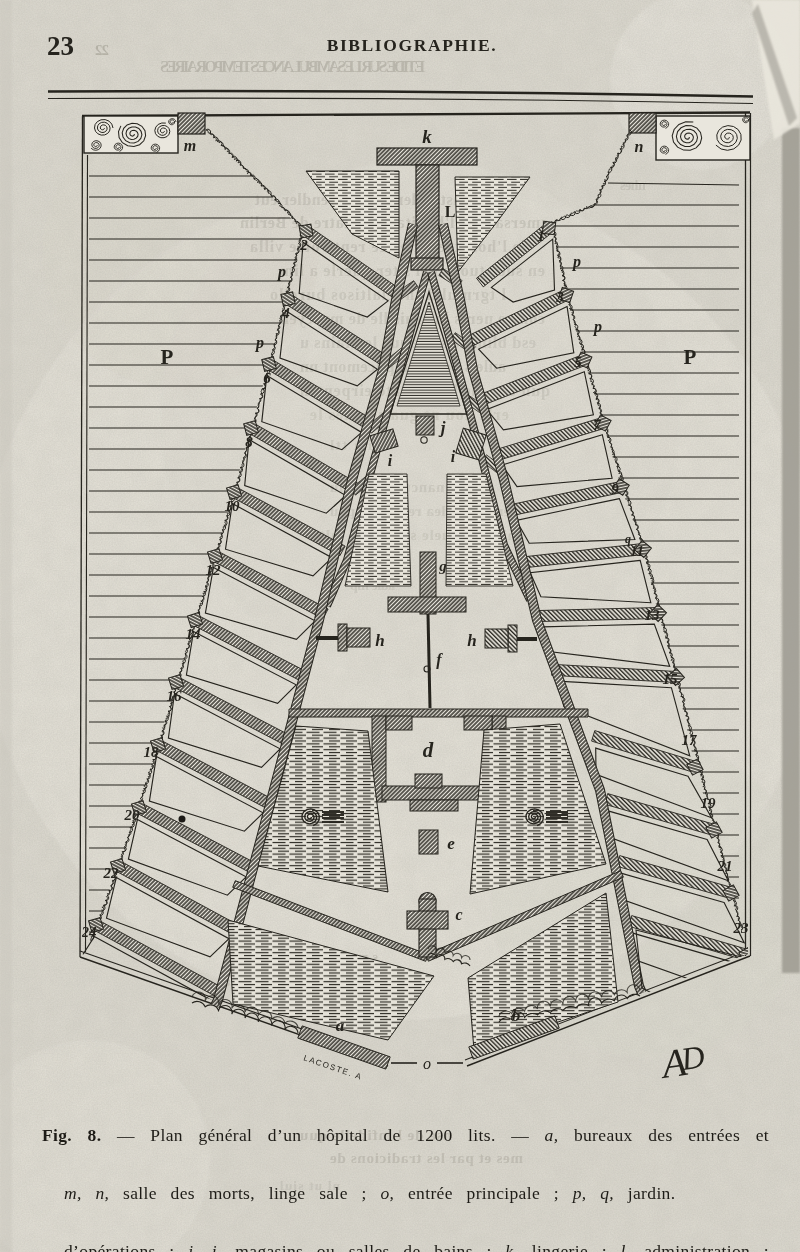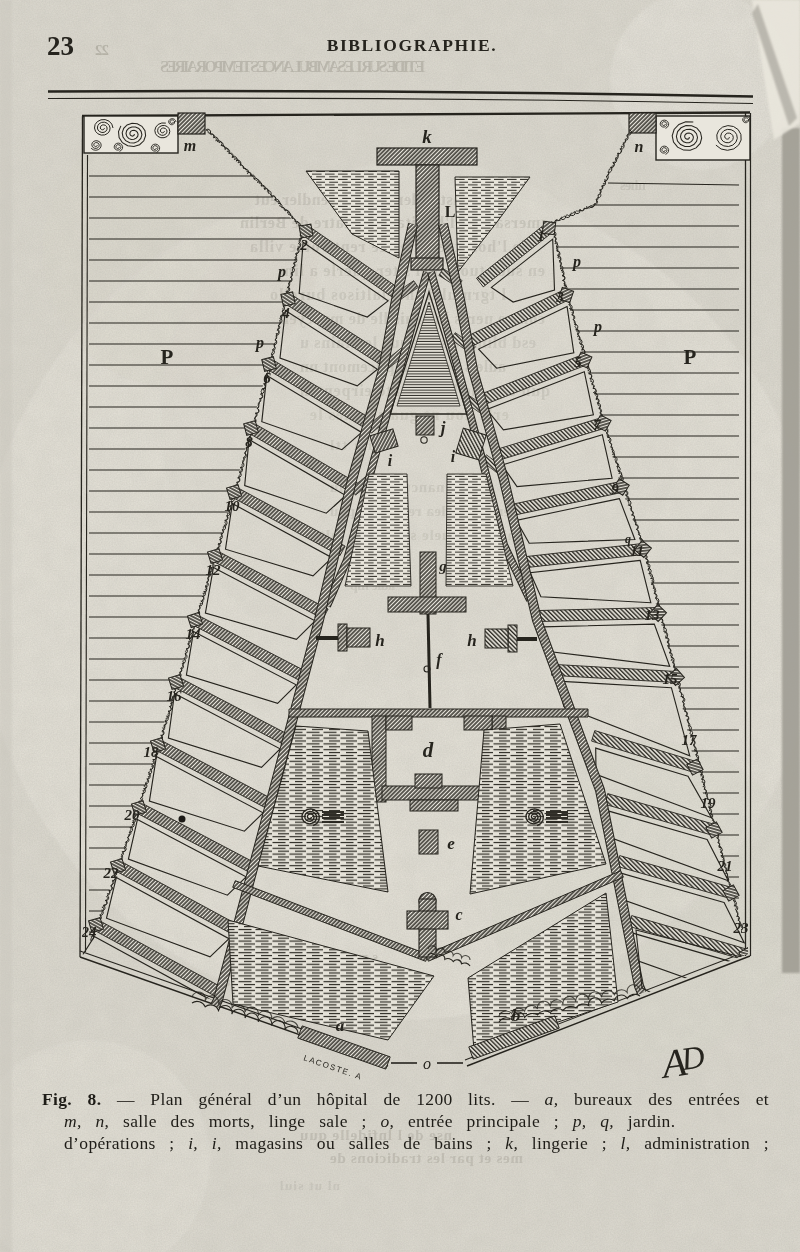--- a/index.html
+++ b/index.html
@@ -1,20 +1,20 @@
 <!DOCTYPE html>
 <html><head><meta charset="utf-8">
 <style>
 html,body{margin:0;padding:0;width:800px;height:1252px;overflow:hidden;background:#dfdcd2;}
 #page{position:relative;width:800px;height:912px;}
 #fig{position:absolute;left:0;top:0;}
 #cap{position:absolute;left:42px;top:1088px;width:727px;
  font-family:'Liberation Serif',serif;font-size:17.5px;line-height:22px;color:#1e1c17;
  letter-spacing:0.35px;word-spacing:3px;}
-.cl{white-space:nowrap;}
+.cl{white-space:nowrap;margin-top:36px;}
 .j{text-align:justify;text-align-last:justify;white-space:normal;height:22px;overflow:hidden;}
 .ind{padding-left:22px;}
 .last{word-spacing:9px;}
 </style></head>
 <body>
 <div id="page">
 <div id="fig"><svg width="800" height="1252" viewBox="0 0 800 1252">
 <defs>
 <pattern id="hatch" patternUnits="userSpaceOnUse" width="2.9" height="2.9" patternTransform="rotate(-45)">
   <rect width="2.9" height="2.9" fill="#e9e6dd"></rect>

